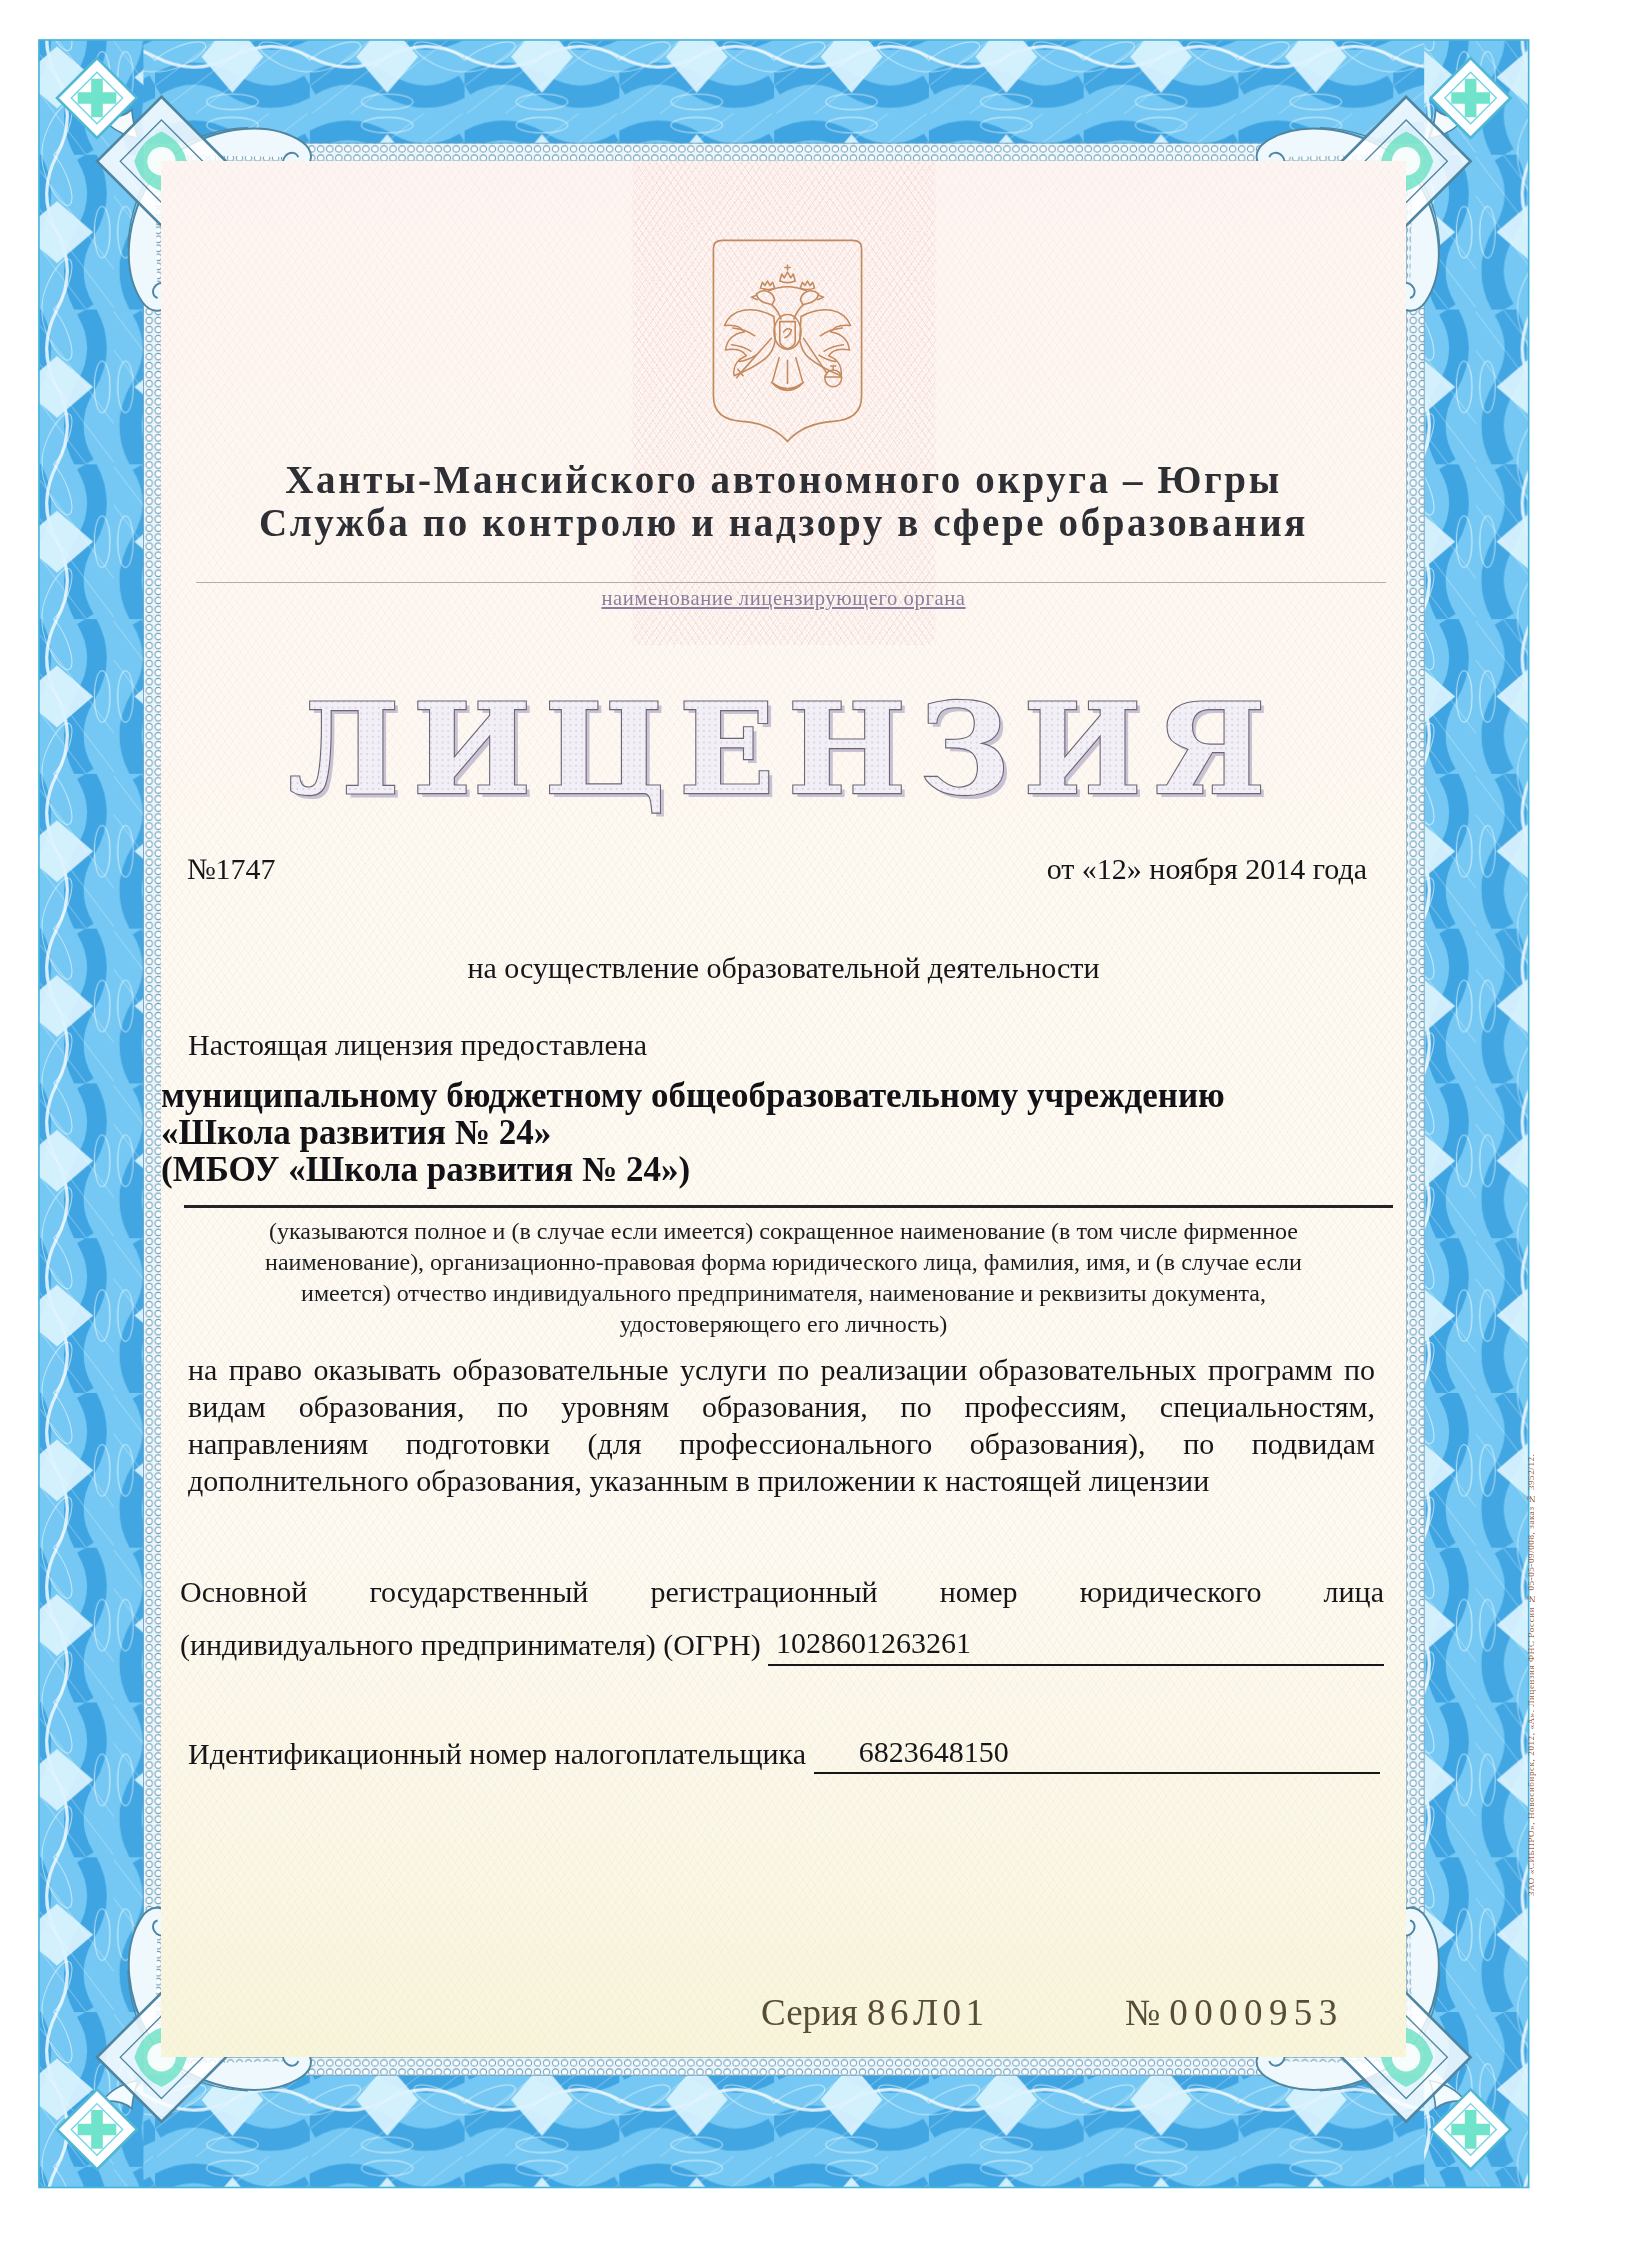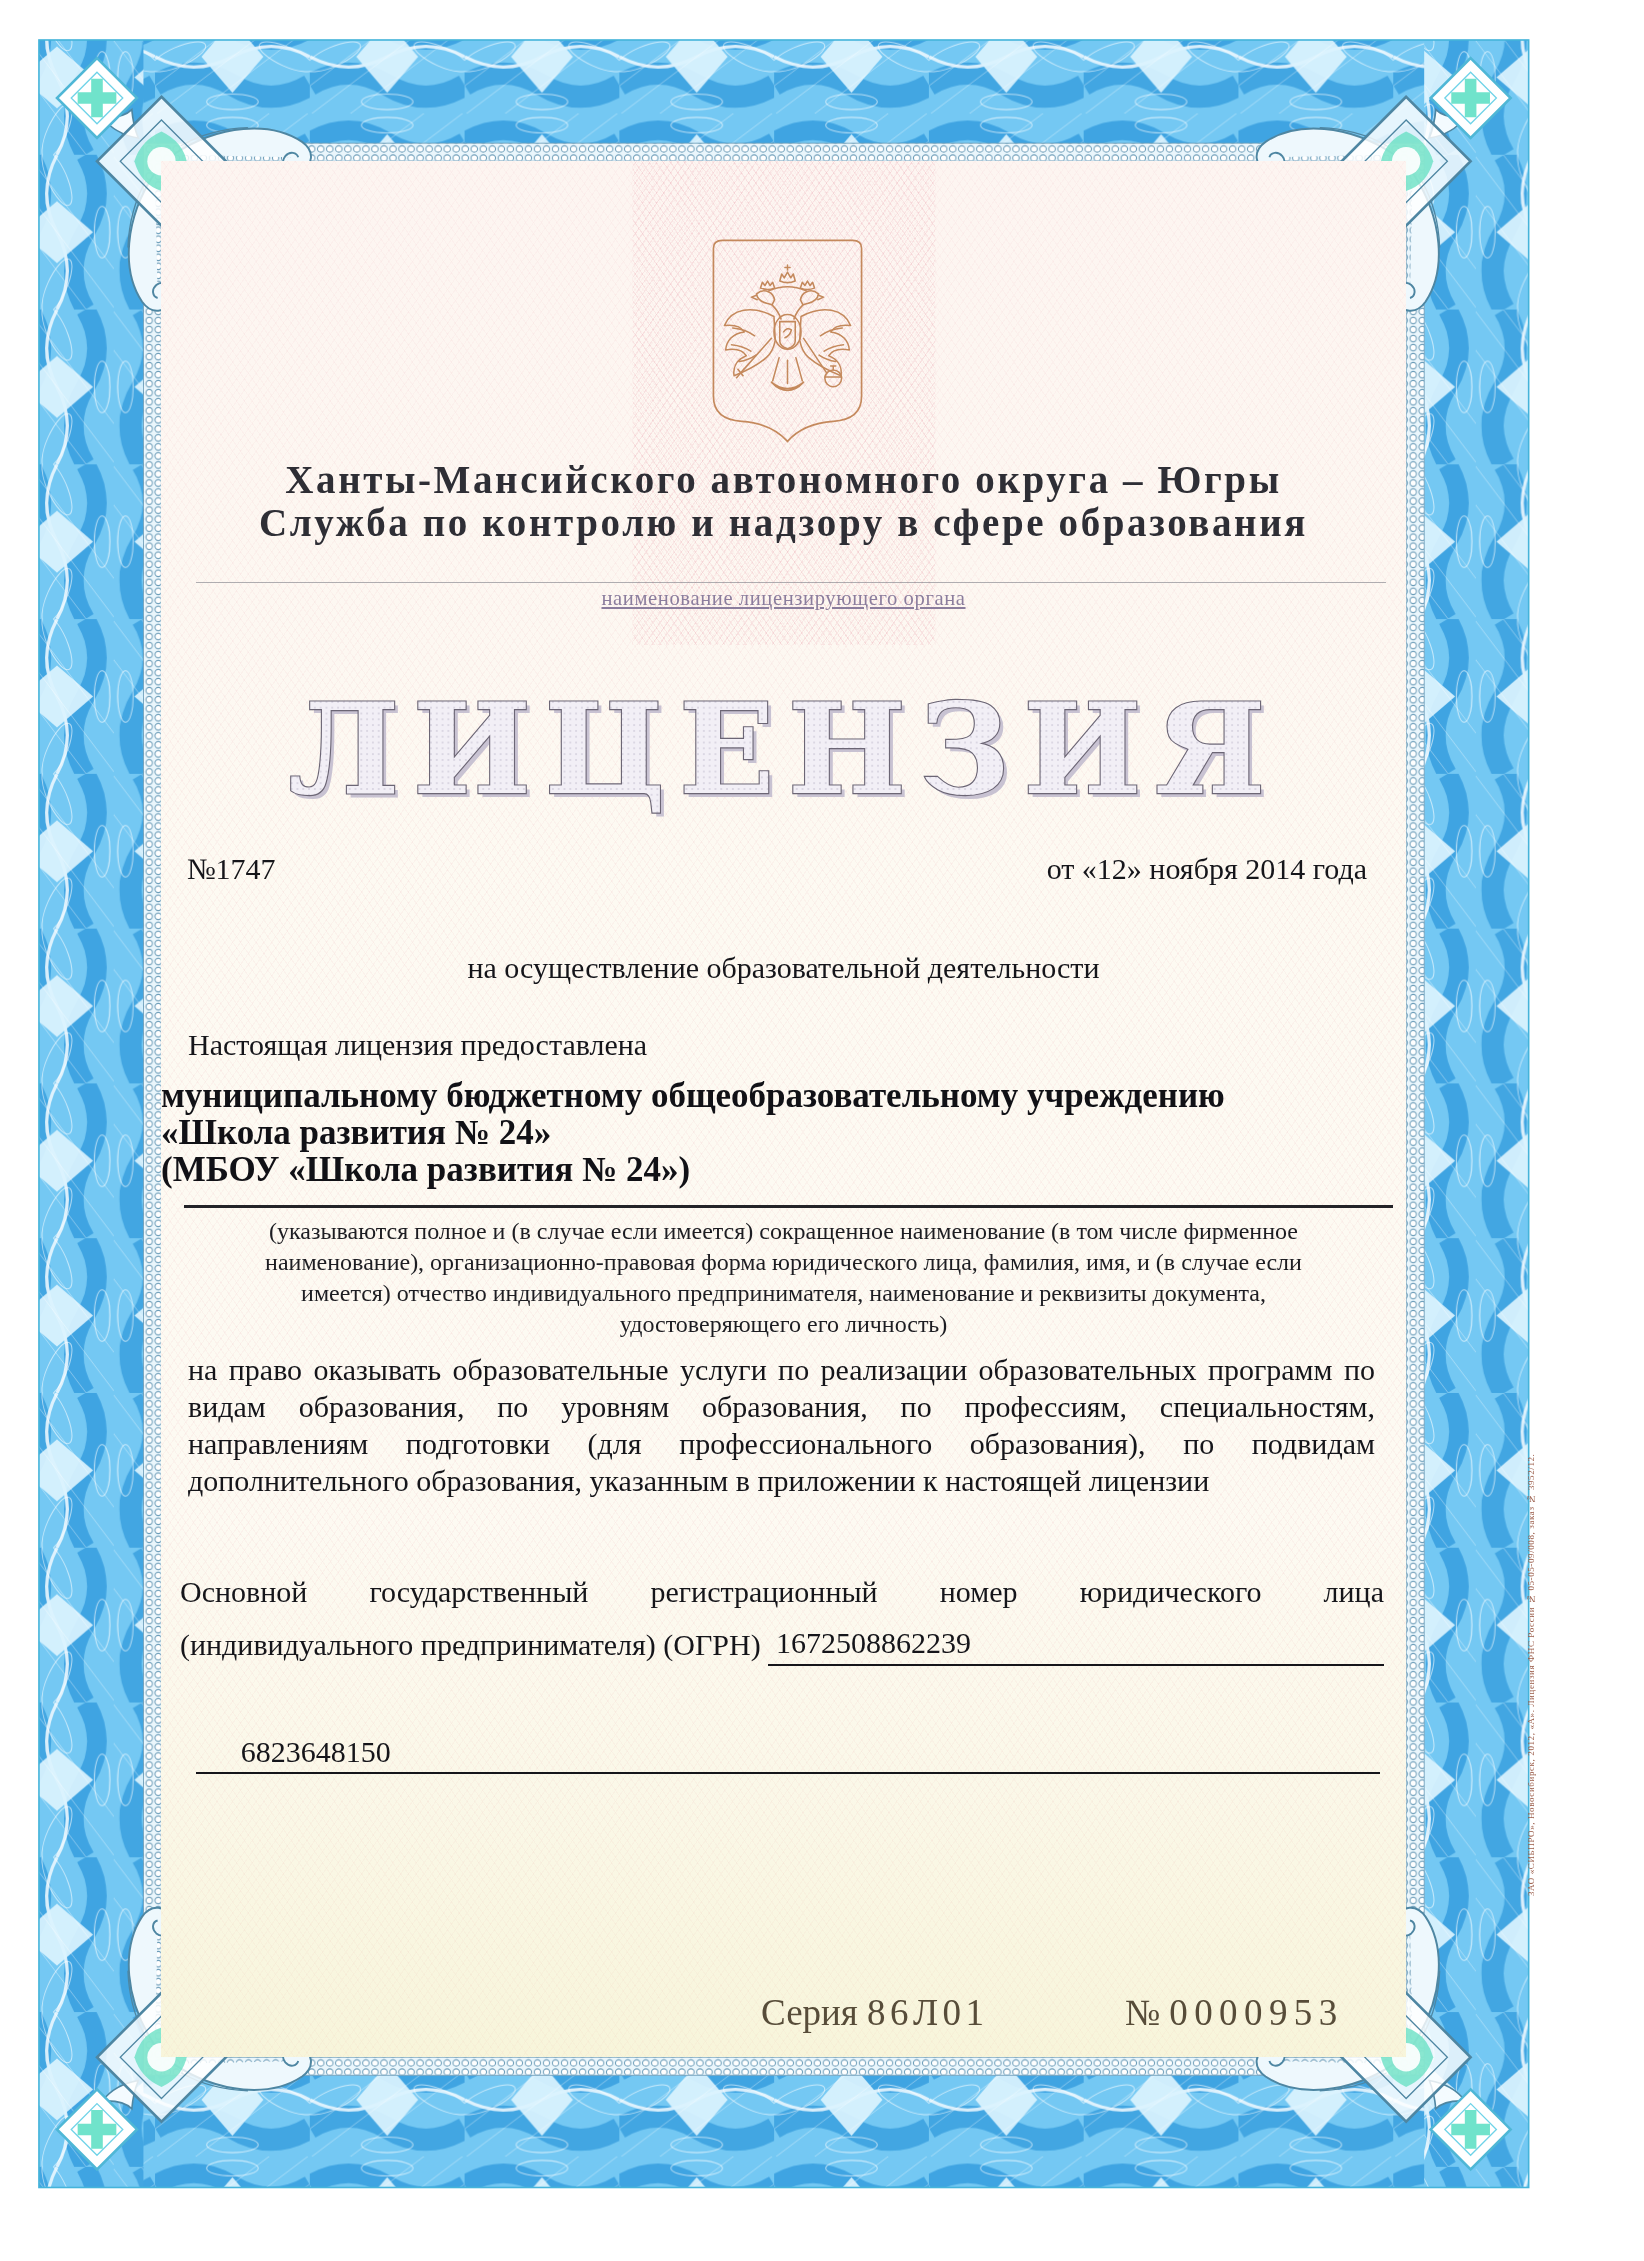--- a/index.html
+++ b/index.html
@@ -231,27 +231,28 @@
 
     <div class="grantee-caption">(указываются полное и (в случае если имеется) сокращенное наименование (в том числе фирменное<br>наименование), организационно-правовая форма юридического лица, фамилия, имя, и (в случае если<br>имеется) отчество индивидуального предпринимателя, наименование и реквизиты документа,<br>удостоверяющего его личность)</div>
 
     <div class="rights">на право оказывать образовательные услуги по реализации образовательных программ по видам образования, по уровням образования, по профессиям, специальностям, направлениям подготовки (для профессионального образования), по подвидам дополнительного образования, указанным в приложении к настоящей лицензии</div>
 
     <div class="ogrn">
       <div class="just-line">Основной государственный регистрационный номер юридического лица</div>
       <div class="fill-row">
         <span class="label">(индивидуального предпринимателя) (ОГРН)</span>
         <span class="uline">
-          <span class="val">1672508862239</span>
+          <span class="val">1028601263261</span>
         </span>
       </div>
     </div>
 
     <div class="inn">
       <div class="fill-row">
+        <span class="label">Идентификационный номер налогоплательщика</span>
         <span class="uline">
           <span class="val">6823648150</span>
         </span>
       </div>
     </div>
 
     <div class="serial series">
       <span>Серия</span><span class="value">86Л01</span>
     </div>
     <div class="serial docnum">

